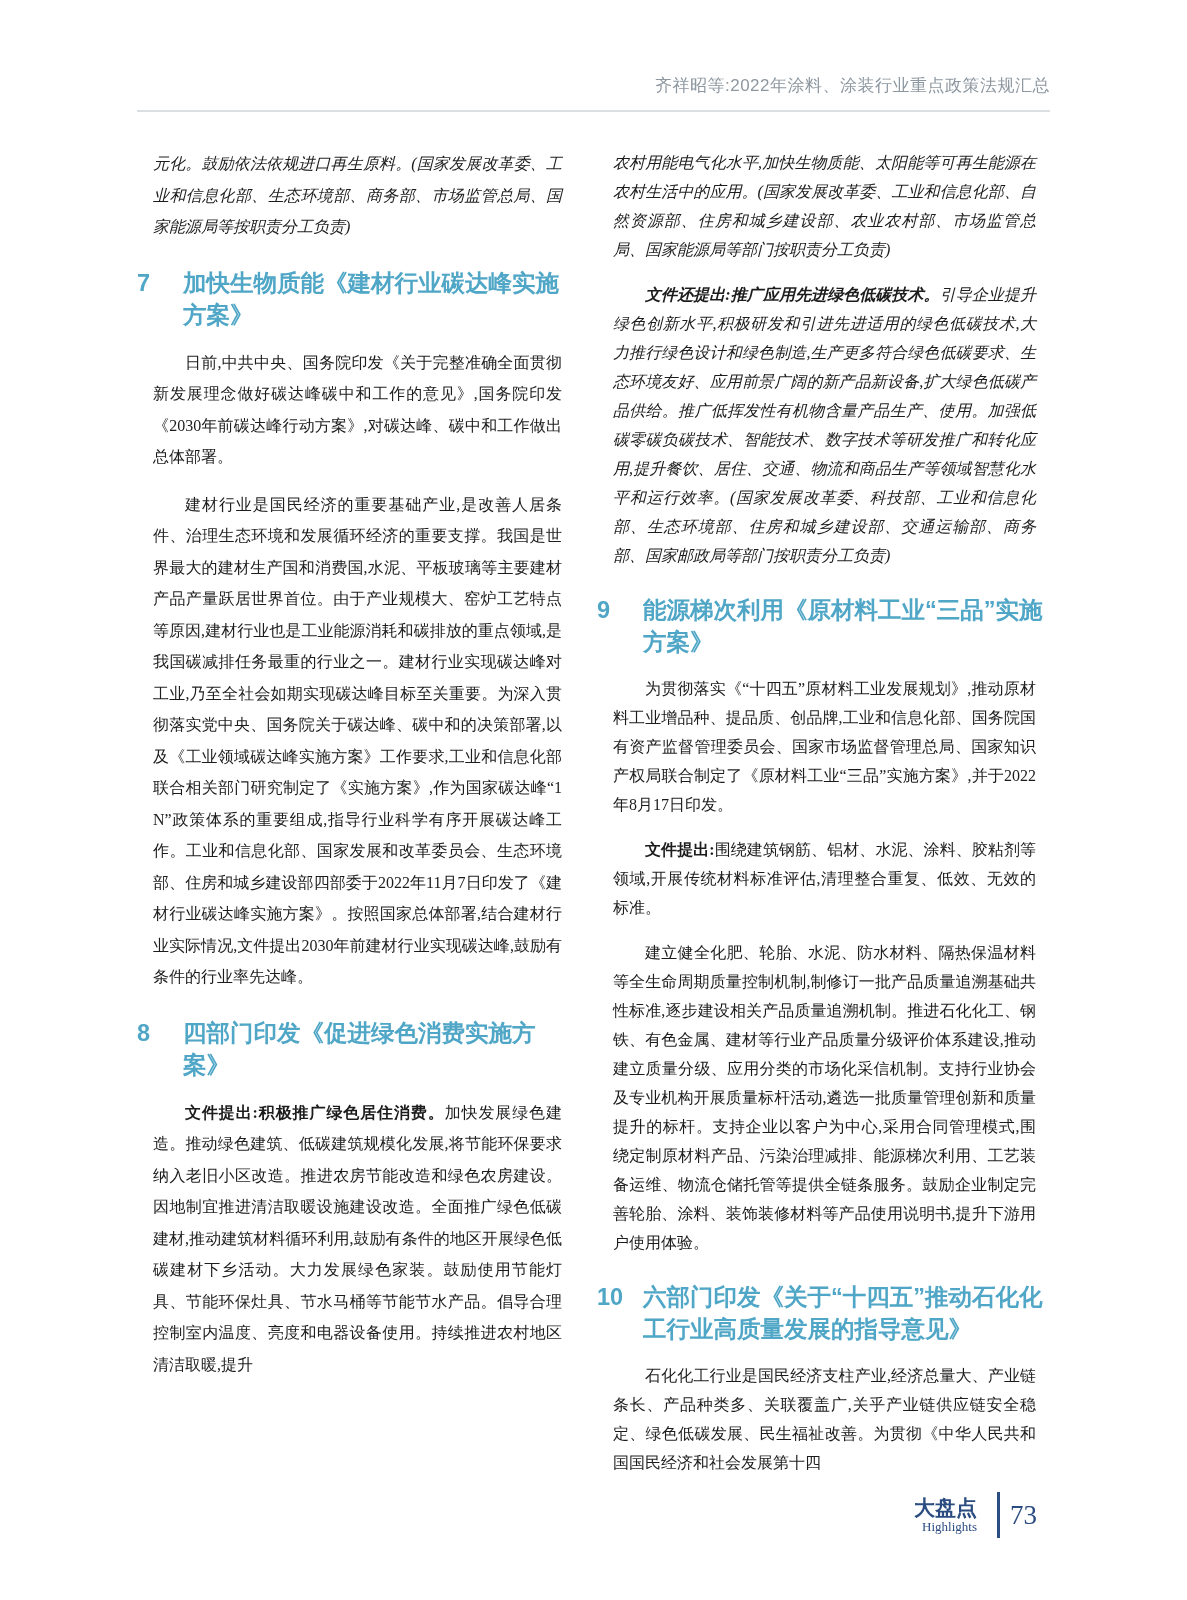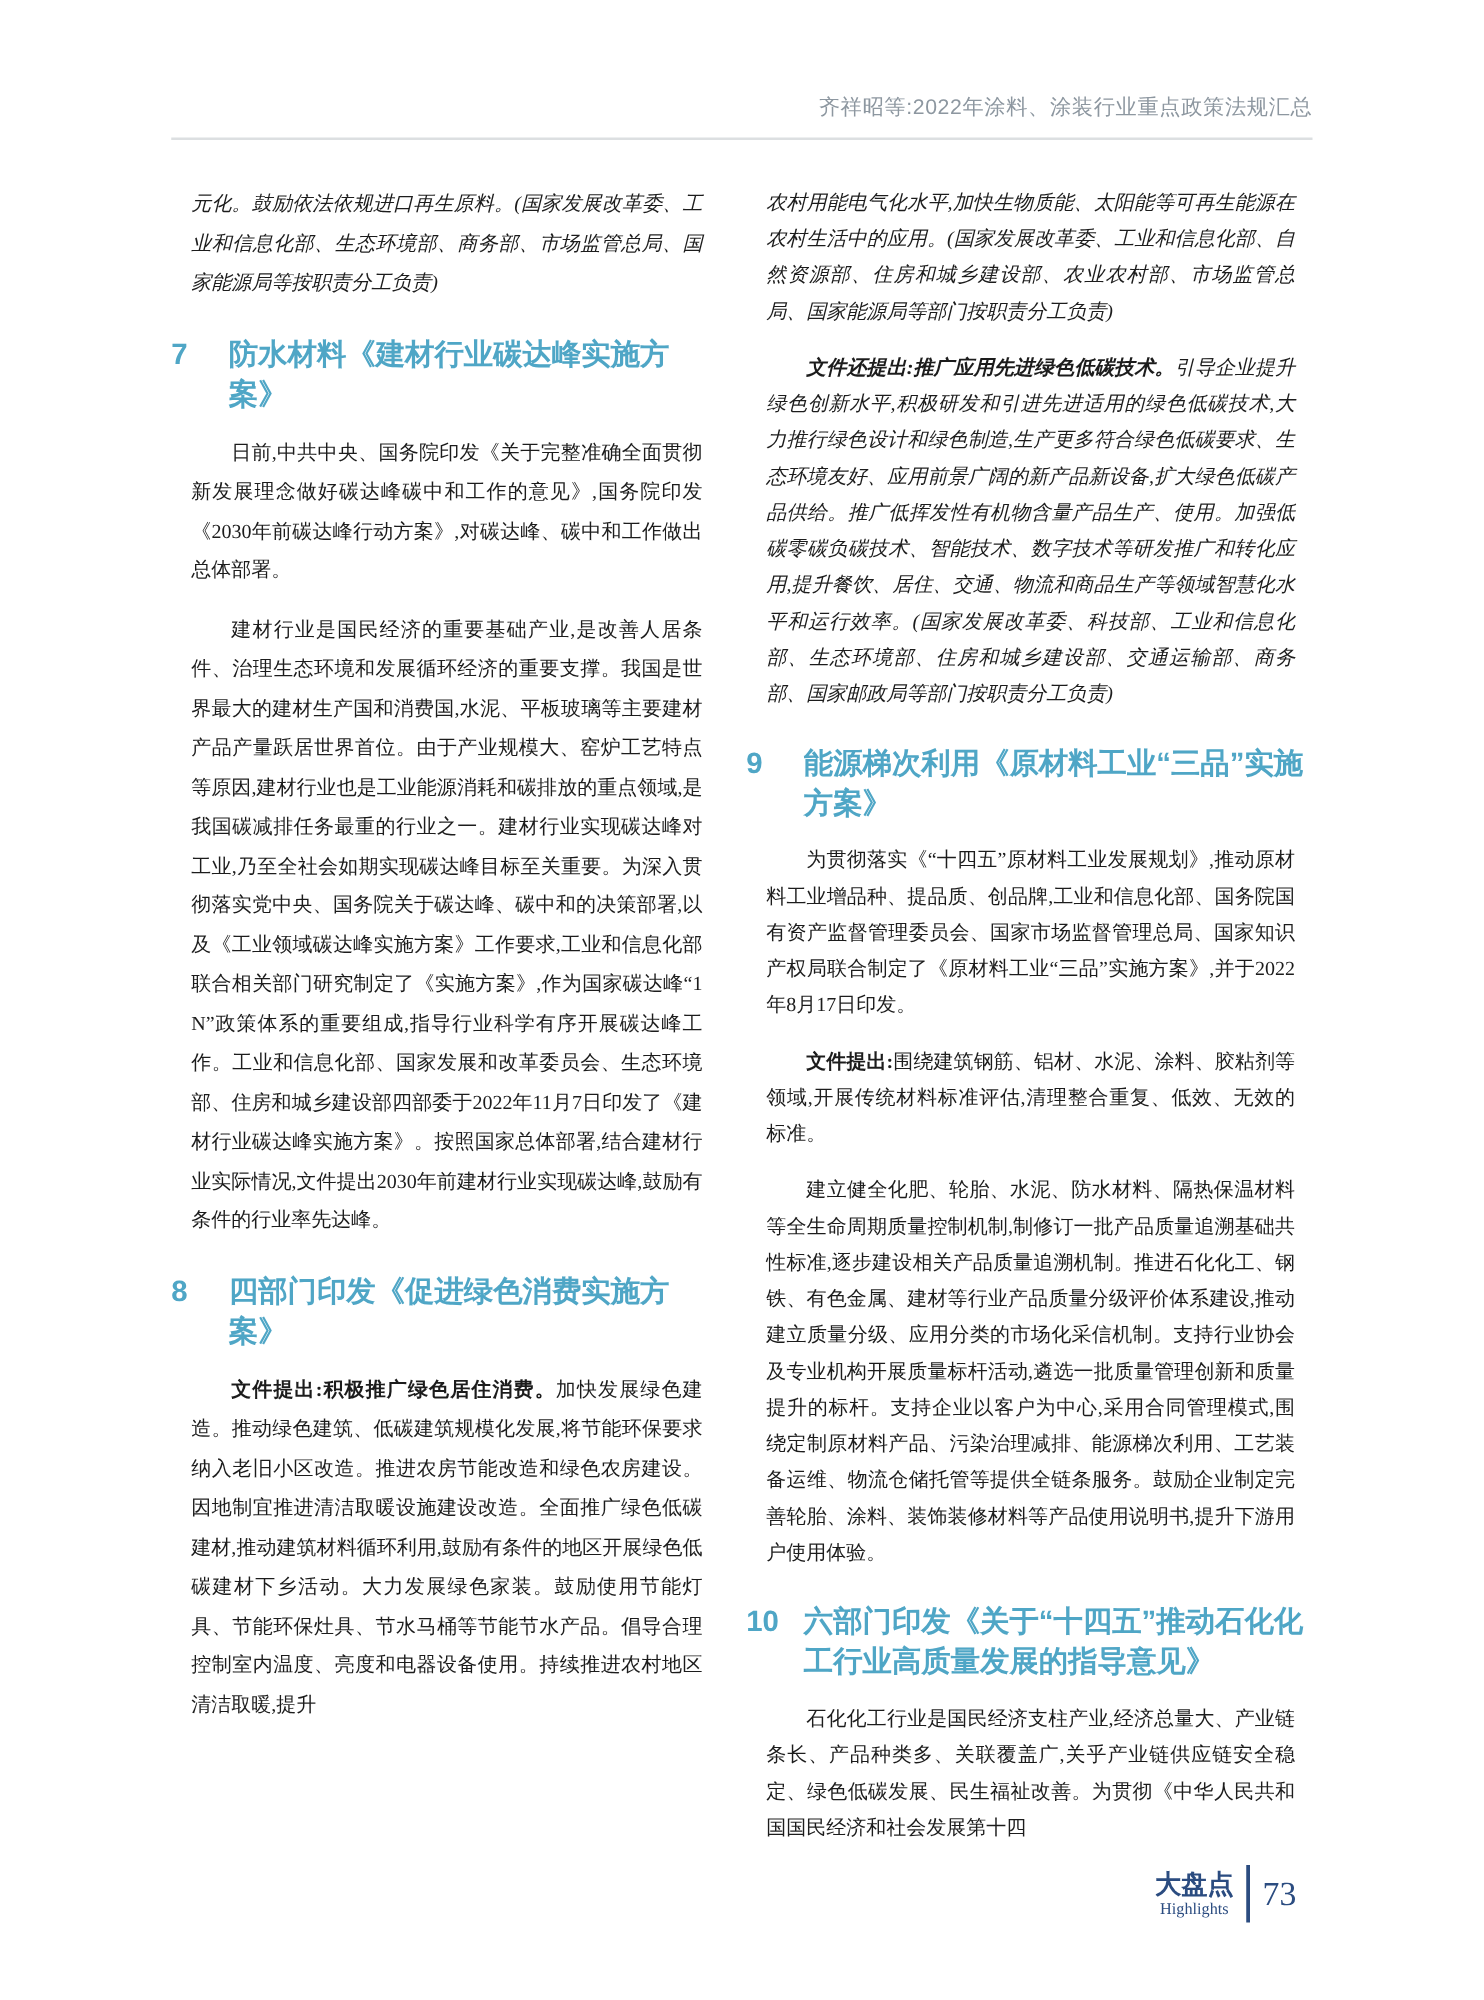--- a/index.html
+++ b/index.html
@@ -34,21 +34,21 @@
     font-family:"Liberation Sans","DejaVu Sans",sans-serif;
     font-weight:bold;font-size:23.5px;line-height:32px;
     margin:24px 0 13px 0;text-align:left;
   }
   .sec-num{flex:0 0 46px;}
   .sec-title{flex:1;}
   .page-footer{
     position:absolute;top:1492px;right:150px;
     display:flex;align-items:center;color:var(--footer_navy);
   }
-  .footer-label-wrap{text-align:center;margin-right:10px;}
+  .footer-label-wrap{text-align:right;margin-right:20px;}
   .footer-label{
     font-family:"Liberation Sans","DejaVu Sans",sans-serif;
     font-weight:bold;font-size:21px;line-height:22px;
   }
   .footer-label-en{
     font-family:"Liberation Serif","DejaVu Serif",serif;
     font-size:13px;line-height:15px;
   }
   .footer-bar{width:3px;height:46px;background:var(--footer_navy);margin-right:10px;}
   .footer-page{
@@ -60,21 +60,21 @@
 <body style="--accent_teal: #4fa6c6; --footer_navy: #2b4c80; --header_gray: #8d97a0;">
 
 <div class="running-head">齐祥昭等:2022年涂料、涂装行业重点政策法规汇总</div>
 <div class="head-rule"></div>
 
 <div class="col col-left">
   <p class="kai">元化。鼓励依法依规进口再生原料。(国家发展改革委、工业和信息化部、生态环境部、商务部、市场监管总局、国家能源局等按职责分工负责)</p>
 
   <div class="sec-head">
     <span class="sec-num">7</span>
-    <span class="sec-title">防水材料《建材行业碳达峰实施方案》</span>
+    <span class="sec-title">加快生物质能《建材行业碳达峰实施方案》</span>
   </div>
 
   <p class="indent">日前,中共中央、国务院印发《关于完整准确全面贯彻新发展理念做好碳达峰碳中和工作的意见》,国务院印发《2030年前碳达峰行动方案》,对碳达峰、碳中和工作做出总体部署。</p>
   <p class="indent">建材行业是国民经济的重要基础产业,是改善人居条件、治理生态环境和发展循环经济的重要支撑。我国是世界最大的建材生产国和消费国,水泥、平板玻璃等主要建材产品产量跃居世界首位。由于产业规模大、窑炉工艺特点等原因,建材行业也是工业能源消耗和碳排放的重点领域,是我国碳减排任务最重的行业之一。建材行业实现碳达峰对工业,乃至全社会如期实现碳达峰目标至关重要。为深入贯彻落实党中央、国务院关于碳达峰、碳中和的决策部署,以及《工业领域碳达峰实施方案》工作要求,工业和信息化部联合相关部门研究制定了《实施方案》,作为国家碳达峰“1 N”政策体系的重要组成,指导行业科学有序开展碳达峰工作。工业和信息化部、国家发展和改革委员会、生态环境部、住房和城乡建设部四部委于2022年11月7日印发了《建材行业碳达峰实施方案》。按照国家总体部署,结合建材行业实际情况,文件提出2030年前建材行业实现碳达峰,鼓励有条件的行业率先达峰。</p>
 
   <div class="sec-head">
     <span class="sec-num">8</span>
     <span class="sec-title">四部门印发《促进绿色消费实施方案》</span>
   </div>
 

